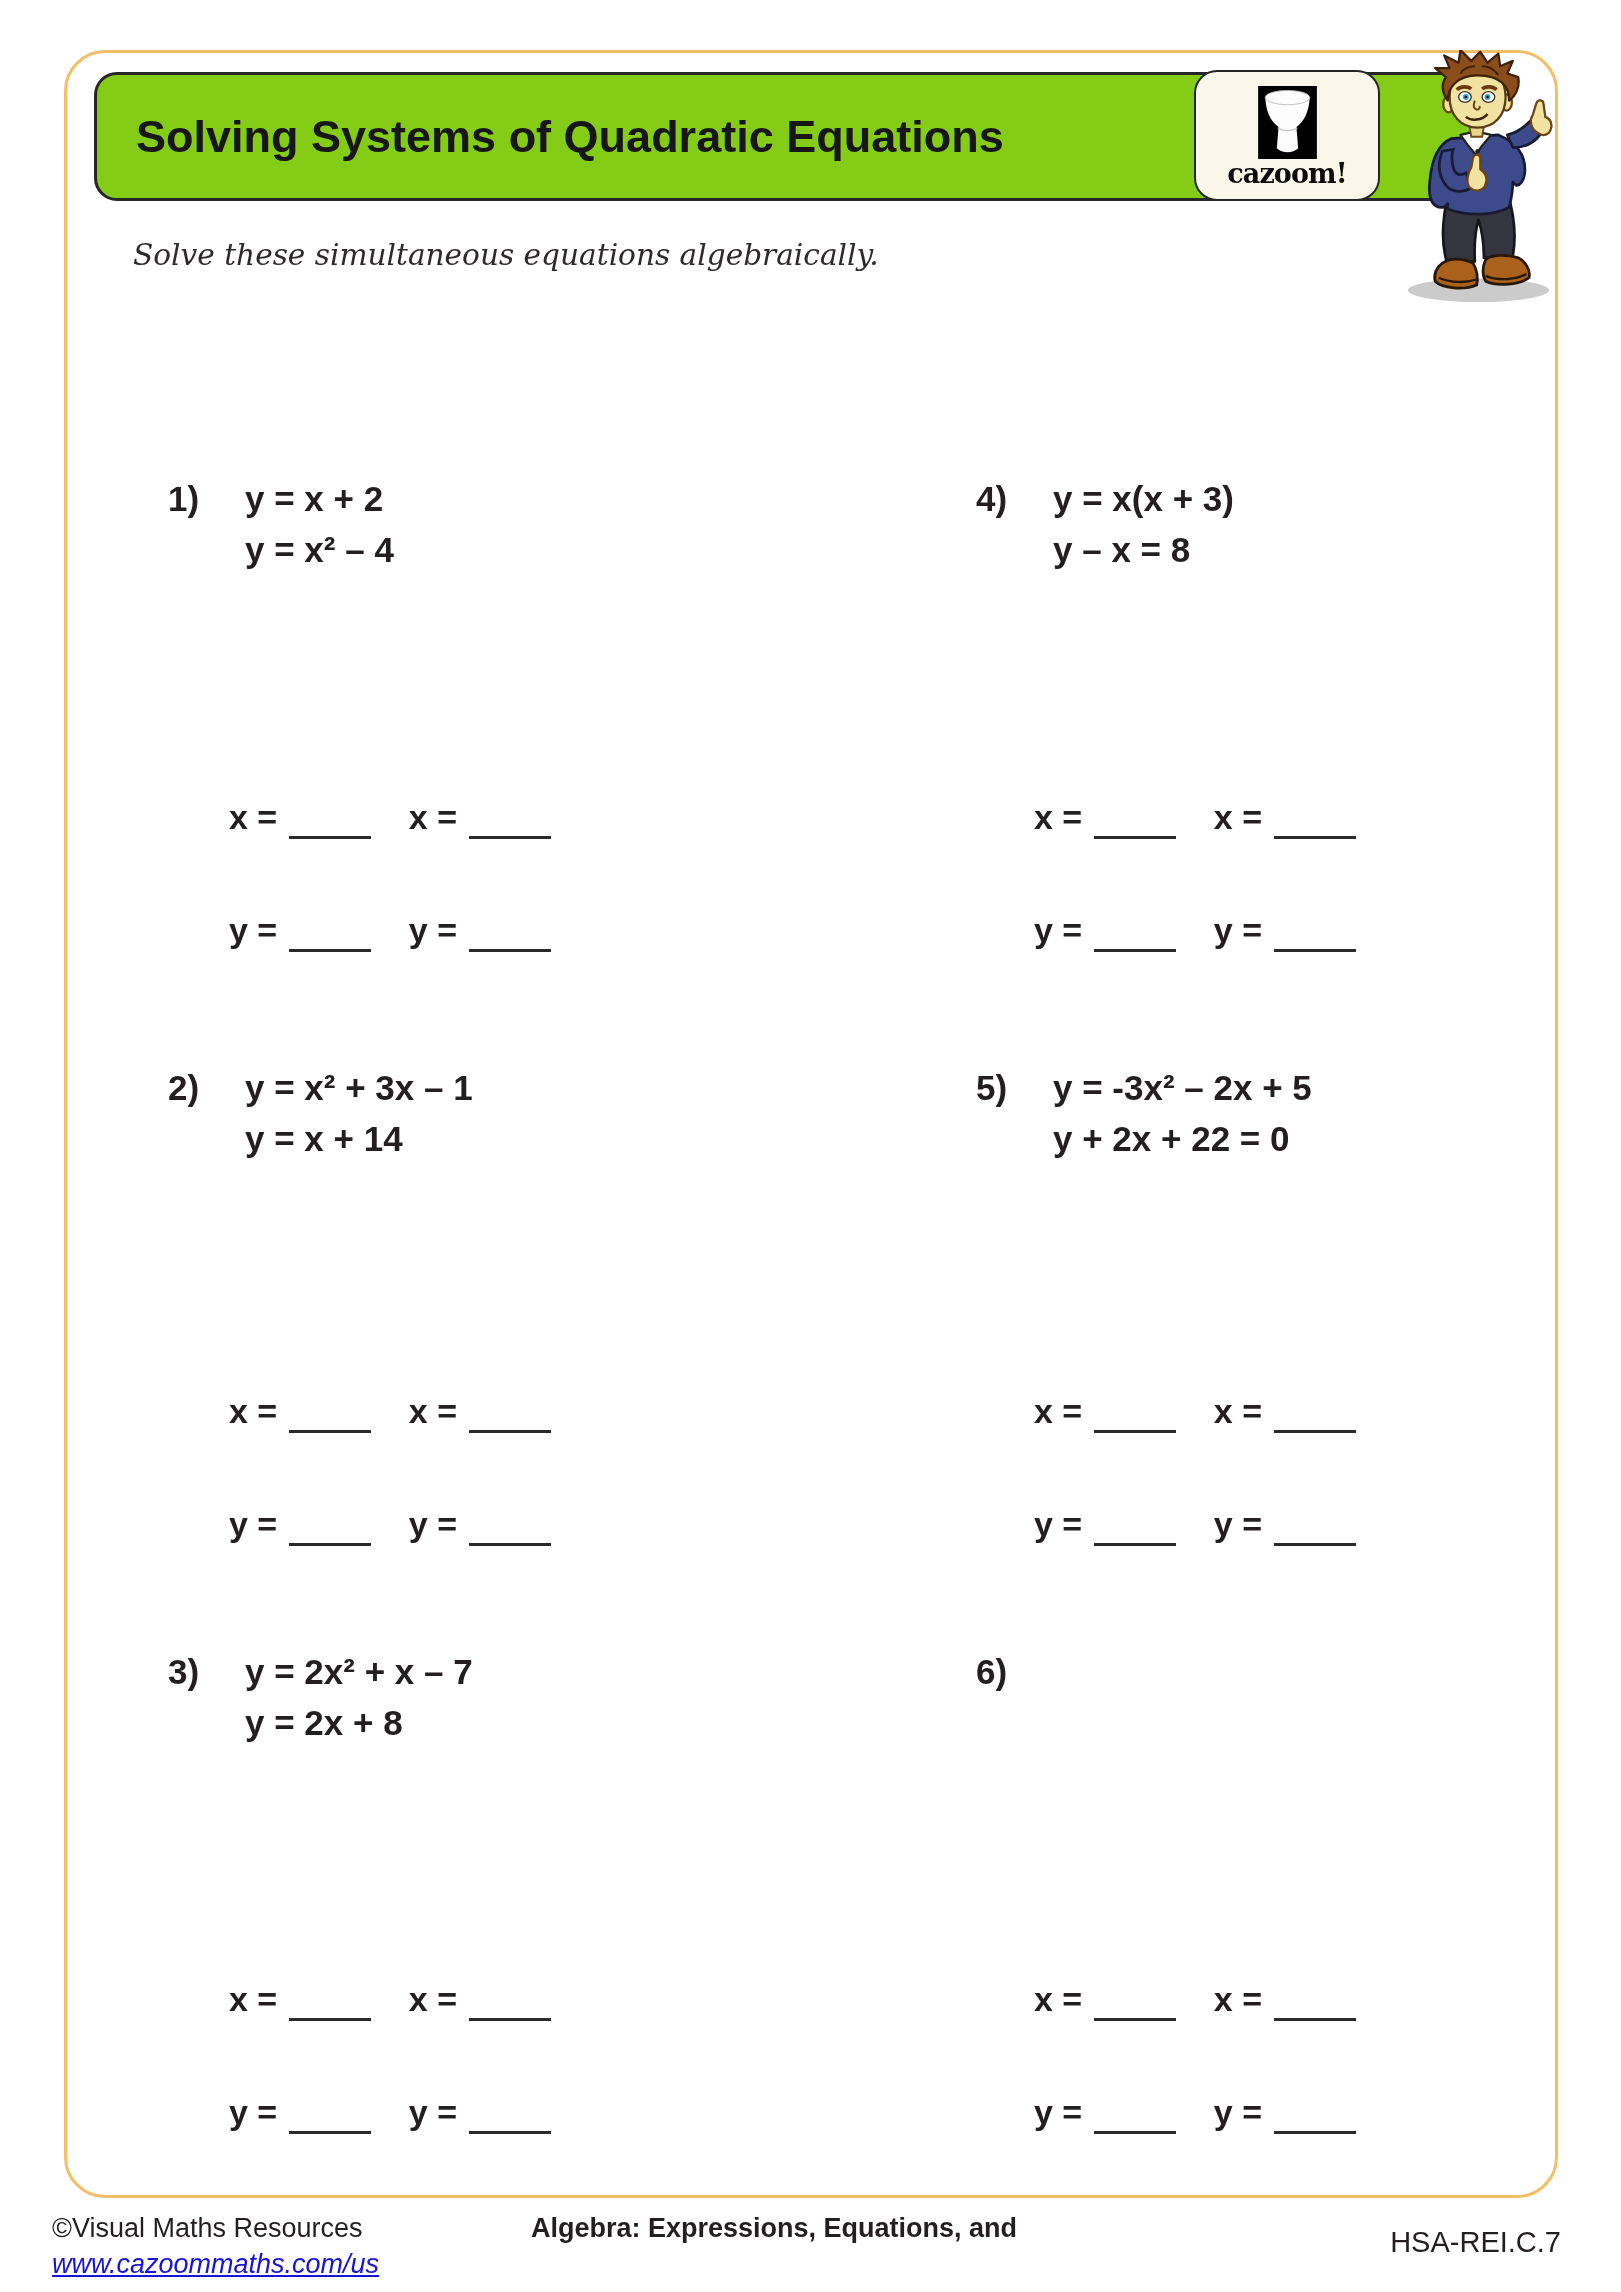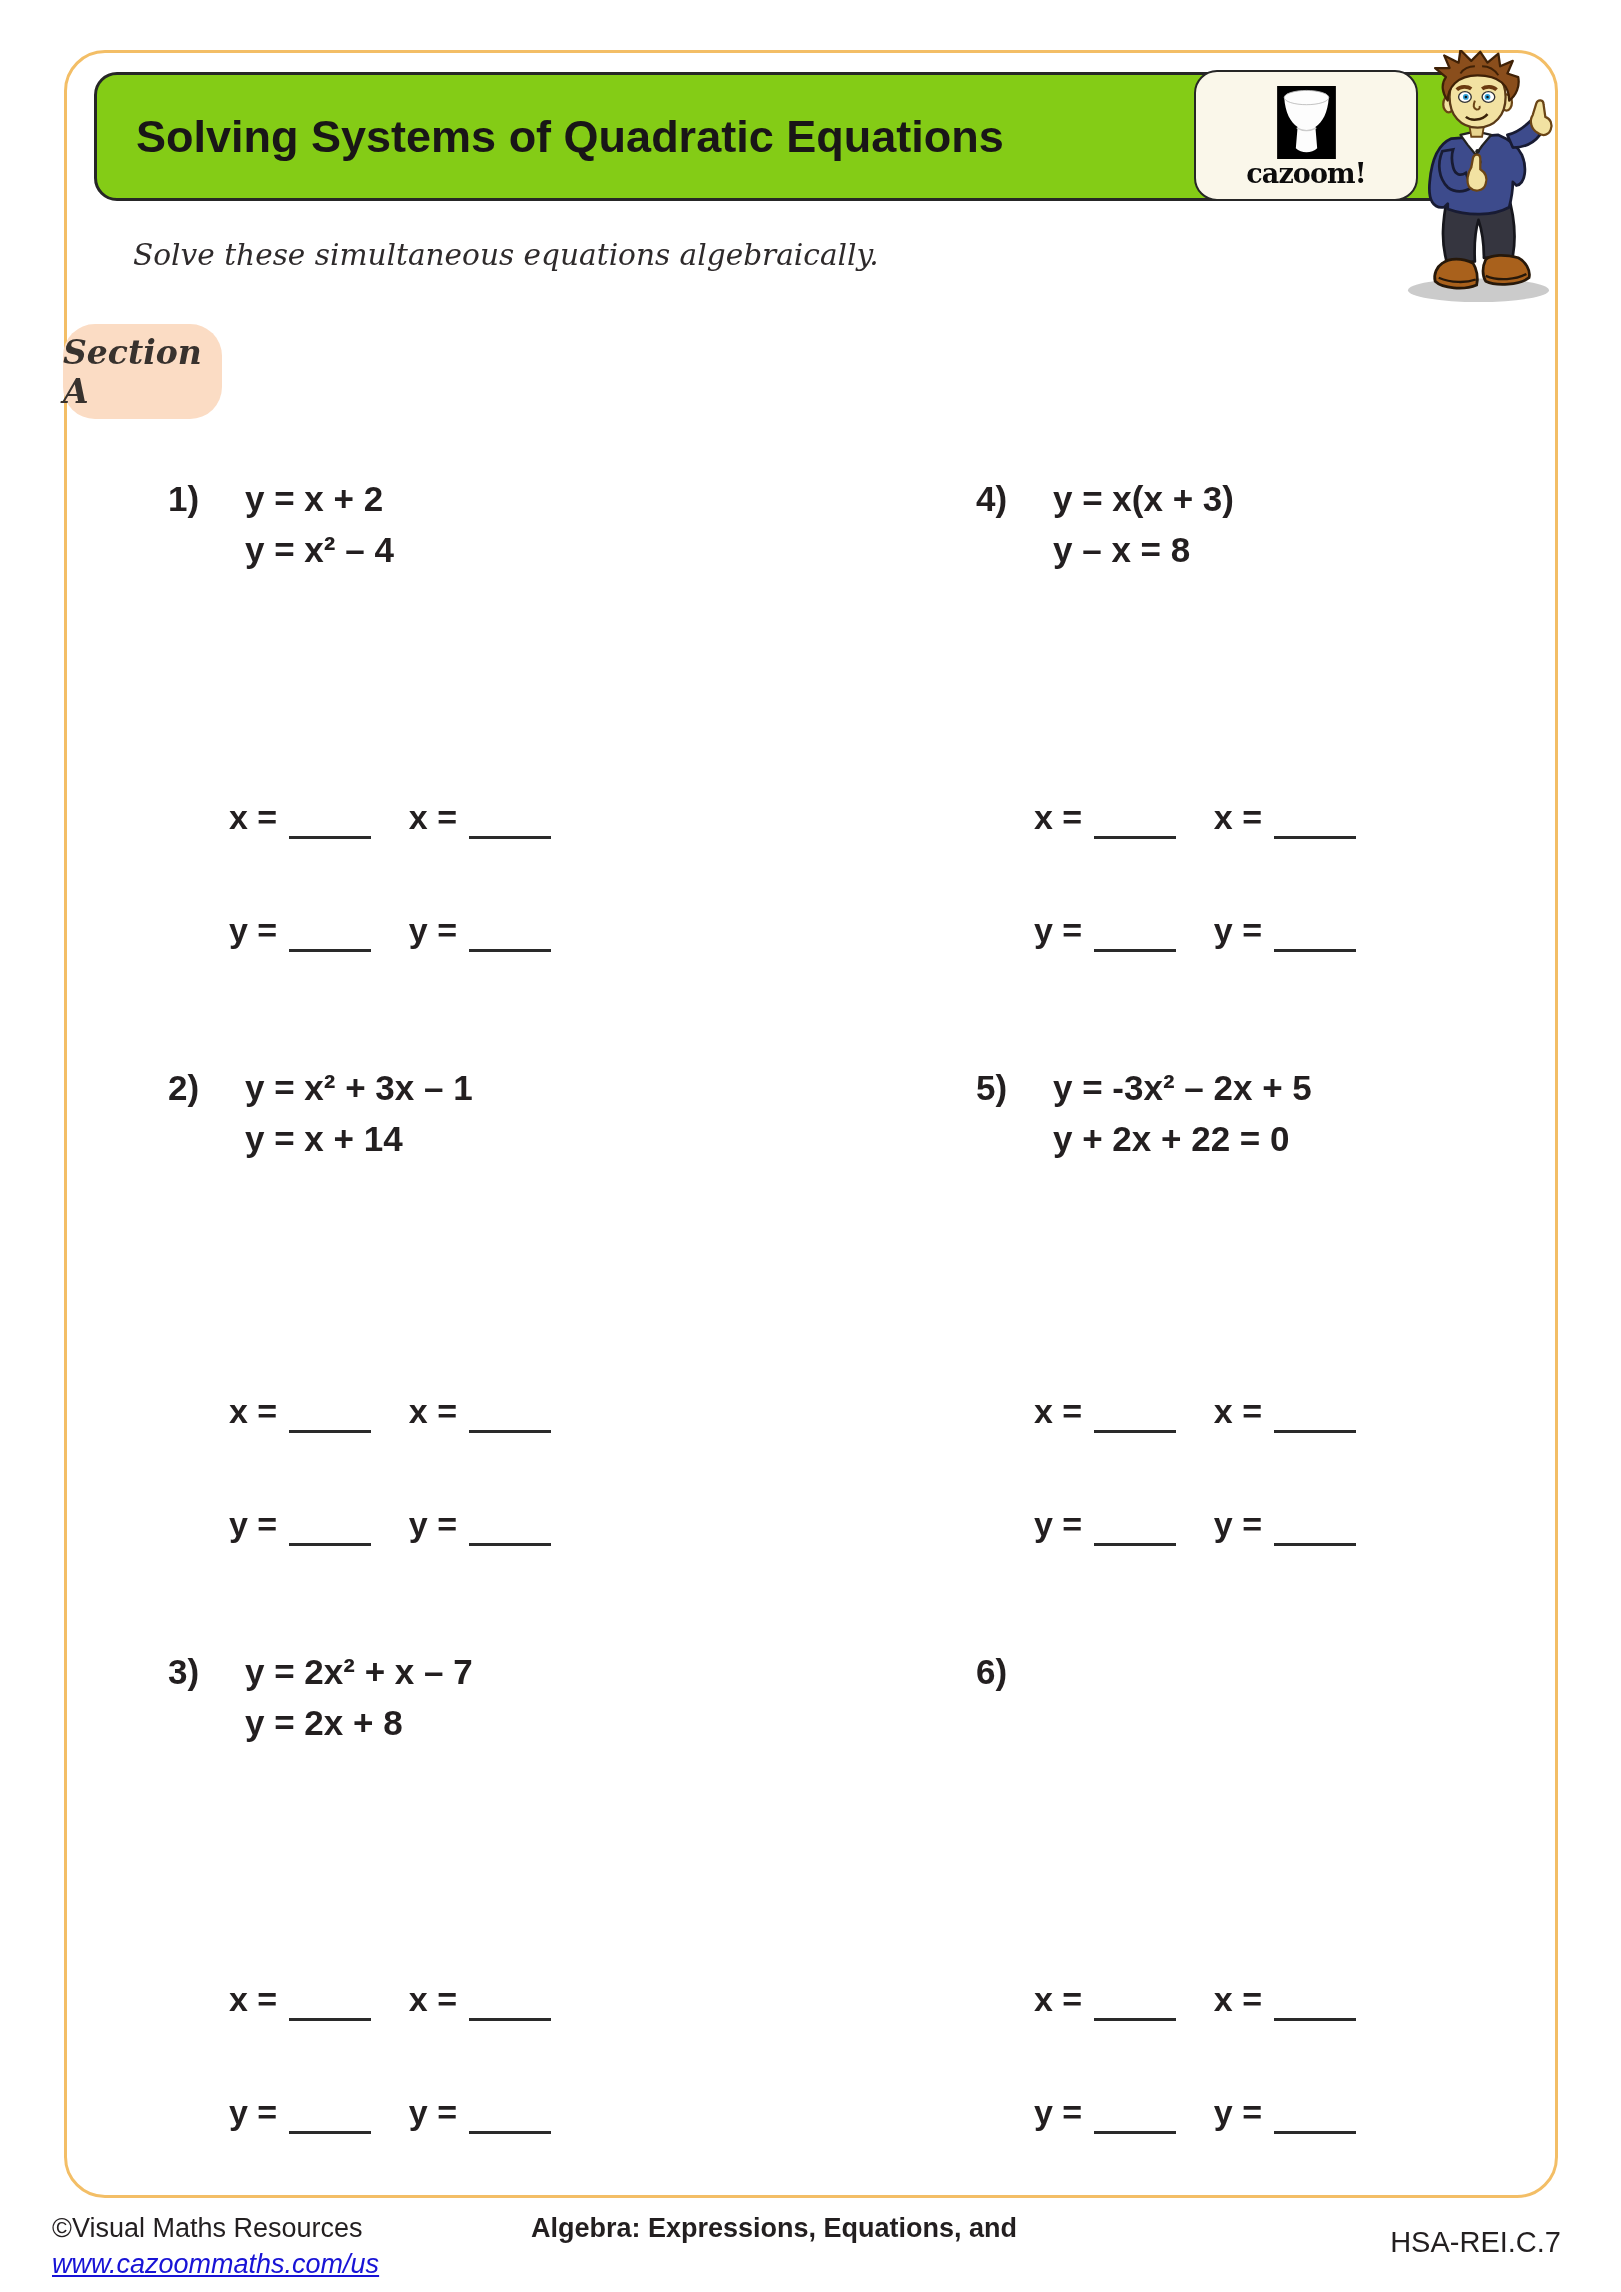--- a/index.html
+++ b/index.html
@@ -14,21 +14,21 @@
   .header-box{
     position:absolute; left:94px; top:72px; width:1388px; height:129px;
     background:#84cc16; border:3.6px solid #262626; border-radius:23px;
     display:flex; align-items:center; z-index:2; box-sizing:border-box;
   }
   .title{
     margin-left:39px; font-size:45px; font-weight:bold; letter-spacing:0px;
     color:#191617; white-space:nowrap;
   }
   .logo-box{
-    position:absolute; left:1194px; top:70px; width:224px; height:131px;
+    position:absolute; left:1194px; top:70px; width:186px; height:131px;
     background:#FAF7EA; border:2.7px solid #262626; border-radius:23px; z-index:3;
     display:flex; flex-direction:column; align-items:center; box-sizing:border-box;
   }
   .logo-square{ margin-top:14.3px; width:59px; height:73px; }
   .logo-word{
     font-family:"DejaVu Serif", serif; font-weight:bold; font-size:27px;
     color:#0c0c0c; margin-top:-1.8px; letter-spacing:-0.9px;
   }
   .mascot{ position:absolute; left:1388px; top:50px; z-index:4; }
   .instruction{
@@ -114,23 +114,20 @@
     <circle cx="86" cy="52" r="3.2" fill="#2E9FD6"></circle>
       <circle cx="110" cy="52" r="3.2" fill="#2E9FD6"></circle>
     <circle cx="86" cy="52" r="1.4" fill="#111111"></circle>
       <circle cx="110" cy="52" r="1.4" fill="#111111"></circle>
     <path d="M96,56 C94,62 94,64 98,66 C101,66 102,64 101,62" fill="none" stroke="#6B4516" stroke-width="2.2"></path>
     <path d="M86,74 C92,79 104,78 110,71" fill="none" stroke="#3A2208" stroke-width="2.8"></path>
   </svg>
 
   <div class="instruction">Solve these simultaneous equations algebraically.</div>
 
-  <div class="section-badge">
-    <span>Section A</span>
-  </div>
 
   <div class="problem" style="left:168px; top:473px;">
     <span class="pnum">1)</span>
     <div>
       <div class="pline">y = x + 2</div>
       <div class="pline">y = x² – 4</div>
     </div>
   </div>
   <div class="ans-row" style="left:229px; top:792px;">
     <div class="ans-unit">

